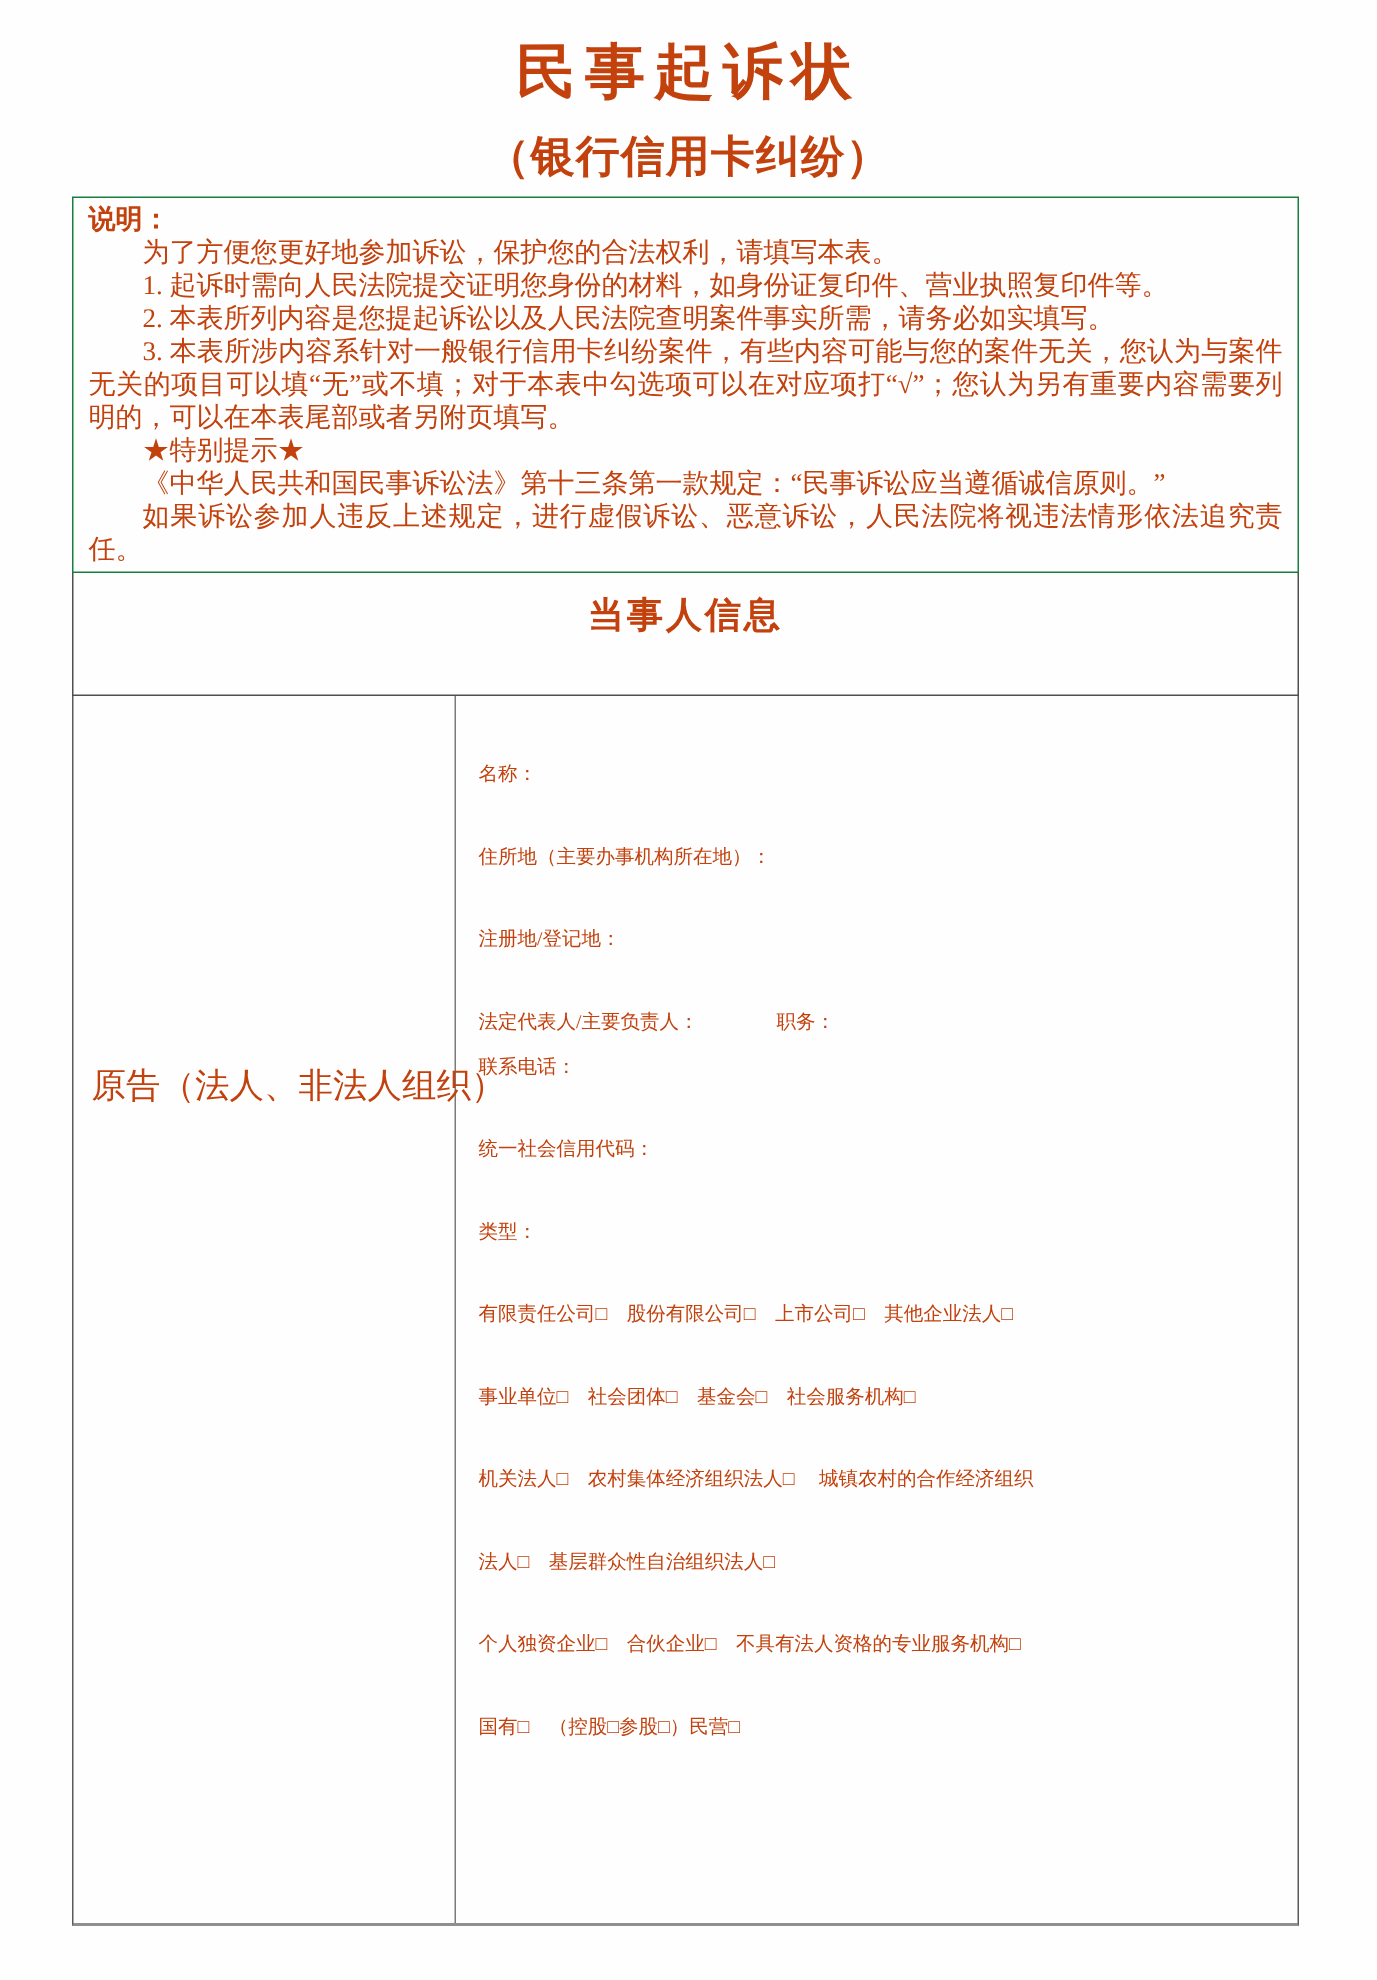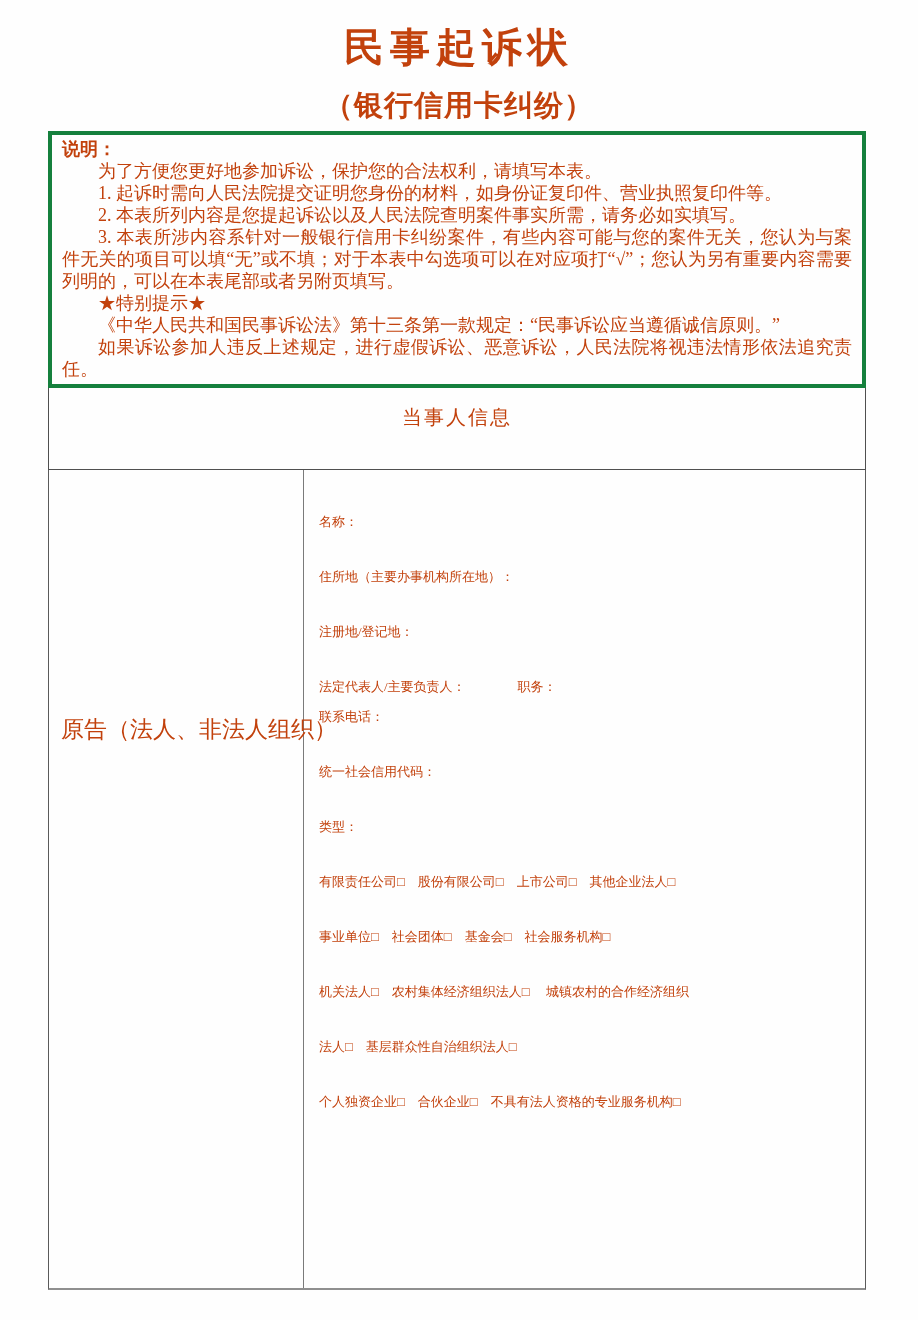--- a/index.html
+++ b/index.html
@@ -32,43 +32,43 @@
     font-weight: bold;
     letter-spacing: 1px;
   }
   .form-box {
     margin: 8px 0 0 48px;
     width: 818px;
     box-sizing: border-box;
   }
   .instructions {
     box-sizing: border-box;
-    border: 4px solid #15803d;
+    border: 1px solid #15803d;
     padding: 3px 10px 4px 10px;
     font-size: 18px;
     line-height: 22px;
   }
   .instr-label {
     font-weight: bold;
   }
   .instructions p {
     margin: 0;
     text-indent: 2em;
     text-align: justify;
   }
   .section-row {
     box-sizing: border-box;
     border: 1px solid #4f4f4f;
     border-top: none;
     height: 82px;
     padding-top: 14px;
     text-align: center;
-    font-size: 20px;
+    font-size: 24px;
     line-height: 30px;
-    font-weight: normal;
+    font-weight: bold;
     letter-spacing: 2px;
   }
   .party-row {
     display: flex;
     box-sizing: border-box;
     border: 1px solid #5a5a5a;
     border-top: none;
     border-bottom: 2px solid #8f8f8f;
     height: 820px;
   }
@@ -130,18 +130,19 @@
         <div class="f-line">注册地/登记地：</div>
         <div class="f-line">法定代表人/主要负责人：　　　　职务：</div>
         <div class="f-line tight">联系电话：</div>
         <div class="f-line">统一社会信用代码：</div>
         <div class="f-line">类型：</div>
         <div class="f-line gap-lg">有限责任公司□　股份有限公司□　上市公司□　其他企业法人□</div>
         <div class="f-line">事业单位□　社会团体□　基金会□　社会服务机构□</div>
         <div class="f-line">机关法人□　农村集体经济组织法人□　 城镇农村的合作经济组织</div>
         <div class="f-line">法人□　基层群众性自治组织法人□</div>
         <div class="f-line">个人独资企业□　合伙企业□　不具有法人资格的专业服务机构□</div>
+        <div class="f-line">国有□　（控股□参股□）民营□</div>
       </div>
     </div>
 
   </div>
 
 </div>
 
 </body></html>

